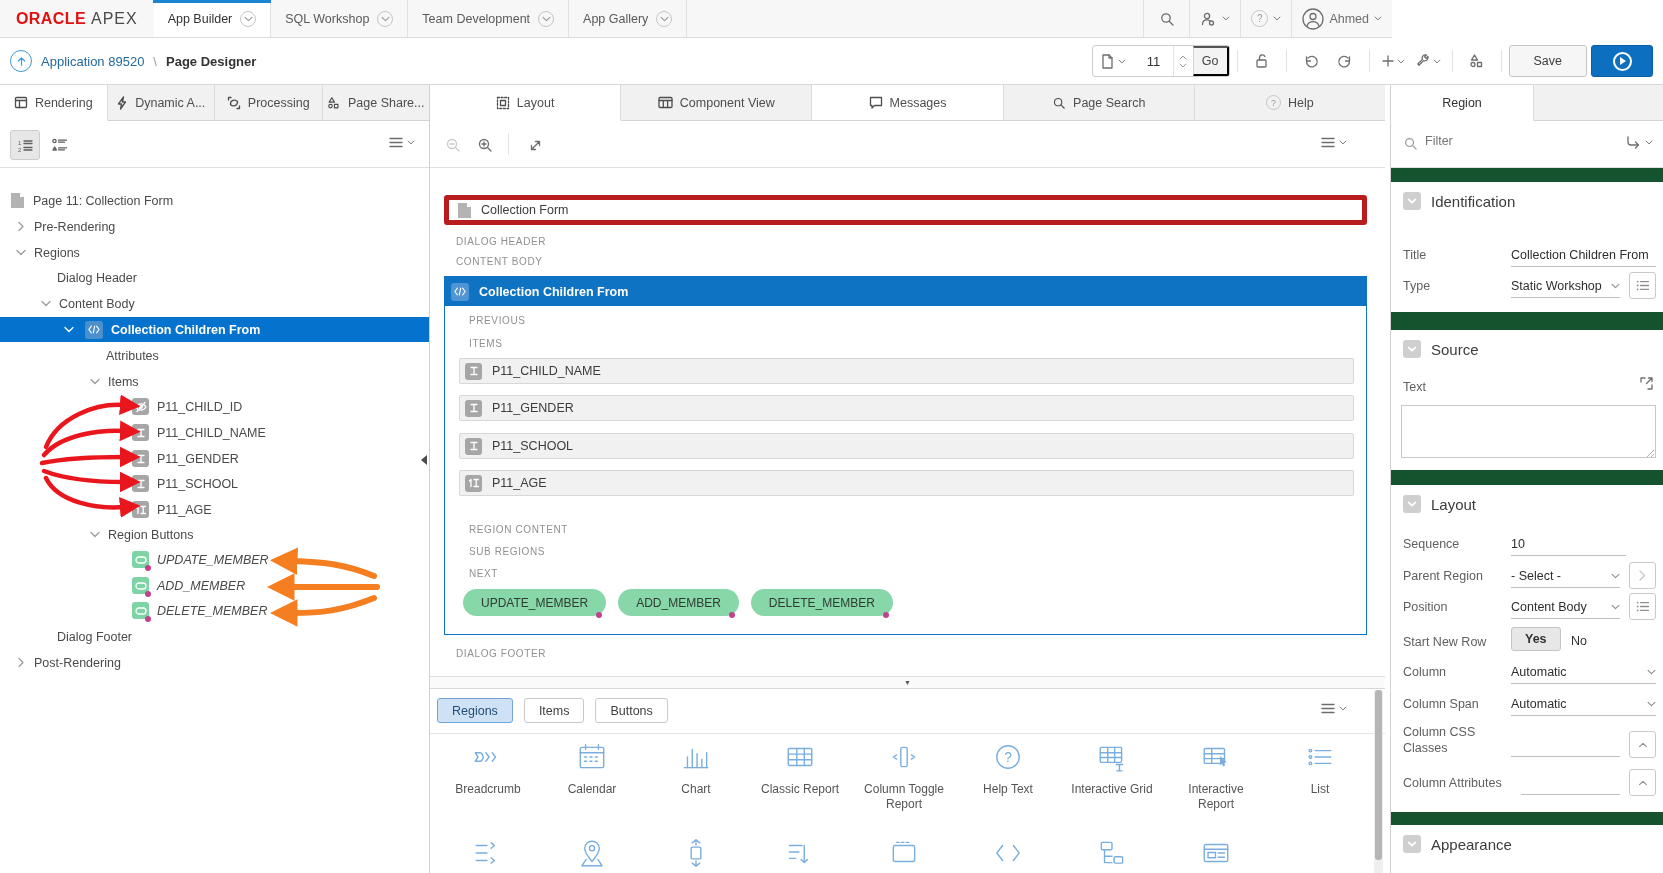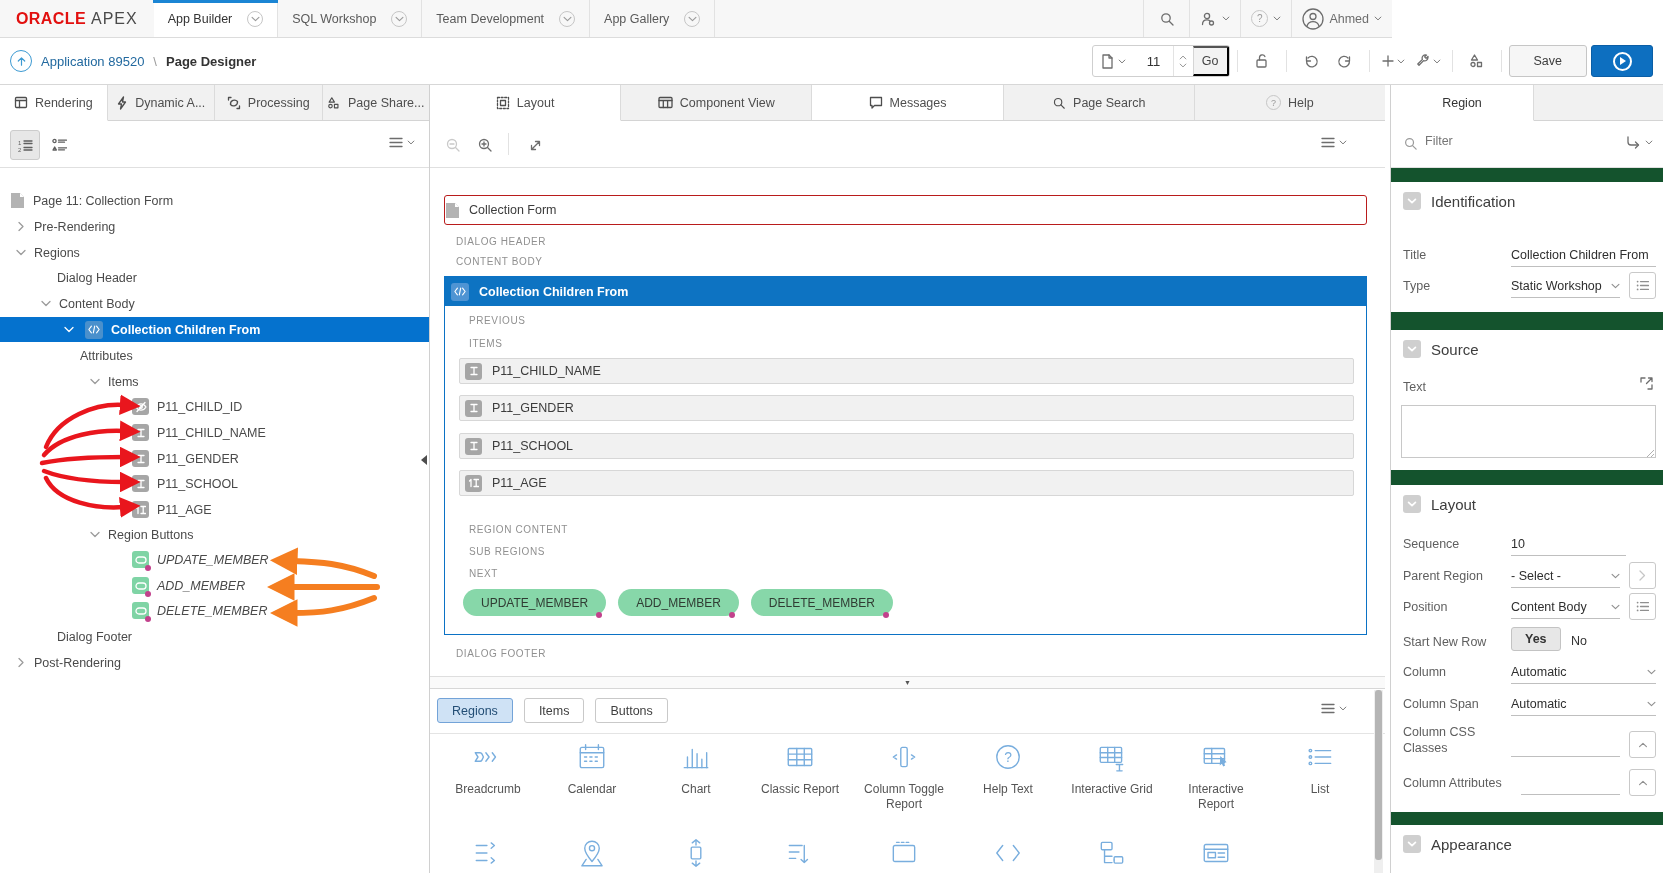--- a/index.html
+++ b/index.html
@@ -7,21 +7,21 @@
   body { font-family:"Liberation Sans", sans-serif; background:#fff; color:#3f3f3f; position:relative; }
   .app { position:absolute; inset:0; }
   svg { display:block; }
   .ico { stroke:currentColor; fill:none; stroke-width:1.3; stroke-linecap:round; stroke-linejoin:round; }
 
   
   .topnav { position:absolute; left:0; top:0; width:1392px; height:38px; background:#f7f7f7; border-bottom:1px solid #dcdcdc; display:flex; align-items:stretch; }
   .logo { display:flex; align-items:center; padding:0 16px; }
   .logo-oracle { color:#e2100f; font-weight:bold; font-size:16px; letter-spacing:.4px; }
   .logo-apex { color:#4a4a4a; font-size:16px; margin-left:5px; letter-spacing:1px; }
-  .nav-tab { display:flex; align-items:center; gap:15px; padding:0 14px; font-size:12.5px; color:#5a5a5a; border-right:1px solid #e2e2e2; cursor:pointer; position:relative; }
+  .nav-tab { display:flex; align-items:center; gap:8px; padding:0 14px; font-size:12.5px; color:#5a5a5a; border-right:1px solid #e2e2e2; cursor:pointer; position:relative; }
   .nav-tab:first-of-type { border-left:1px solid #e2e2e2; }
   .nav-tab.active { background:#fff; color:#333; }
   .nav-tab.active::before { content:""; position:absolute; left:-1px; right:-1px; top:0; height:3px; background:#1b85d4; }
   .circ { width:16px; height:16px; border-radius:50%; border:1px solid #c6c6c6; display:flex; align-items:center; justify-content:center; color:#9a9a9a; flex:none; }
   .nav-right { margin-left:auto; display:flex; align-items:stretch; }
   .nav-ic { min-width:46px; border-left:1px solid #e2e2e2; display:flex; align-items:center; justify-content:center; gap:5px; color:#6d6d6d; cursor:pointer; padding:0 10px; font-size:12.5px; }
 
   
   .ptool { position:absolute; left:0; top:38px; width:1663px; height:47px; background:#fff; border-bottom:1px solid #d7d7d7; }
   .crumb { position:absolute; left:10px; top:12px; display:flex; align-items:center; gap:9px; font-size:13px; }
@@ -63,21 +63,21 @@
   .nicon { width:17px; height:17px; border-radius:3px; background:#a6a6a6; display:flex; align-items:center; justify-content:center; flex:none; position:relative; }
   .nicon.green { background:#7fd4a5; }
   .nicon.code { background:#4f94d3; width:18px; height:18px; }
   .pinkdot { position:absolute; right:-2px; bottom:-3px; width:6px; height:6px; border-radius:50%; background:#c2418c; }
   .ital { font-style:italic; }
 
   
   .cpanel { position:absolute; left:430px; top:85px; width:955px; bottom:0; background:#fff; }
   .canvas { position:absolute; left:0; top:83px; width:955px; height:508px; background:#fff; overflow:hidden; }
   .ulab { font-size:10px; color:#909090; letter-spacing:.6px; position:absolute; }
-  .pagebox { position:absolute; left:14px; top:27px; width:923px; height:30px; border:1px solid #b91c1c; border-radius:3px; display:flex; align-items:center; gap:9px; font-size:12.5px; color:#3c3c3c; }
+  .pagebox { position:absolute; left:14px; top:27px; width:923px; height:30px; border:5px solid #b91c1c; border-radius:3px; display:flex; align-items:center; padding-left:8px; gap:9px; font-size:12.5px; color:#3c3c3c; }
   .regionbox { position:absolute; left:14px; top:108px; width:923px; height:359px; border:1px solid #0b72c5; background:#fff; }
   .reghead { height:29px; background:#0d73c2; display:flex; align-items:center; padding-left:6px; gap:10px; color:#fff; font-size:12.5px; font-weight:bold; }
   .ibar { position:absolute; left:14px; width:895px; height:26px; background:#f1f1f1; border:1px solid #d7d7d7; border-radius:2px; display:flex; align-items:center; padding-left:5px; gap:10px; font-size:12.5px; color:#3c3c3c; cursor:pointer; }
   .pillrow { position:absolute; left:18px; top:312px; display:flex; gap:12px; }
   .pill { position:relative; height:27px; border-radius:14px; background:#87d7a9; display:flex; align-items:center; padding:0 18px; font-size:12px; color:#303c33; cursor:pointer; }
   .pill .pinkdot { right:4px; bottom:-2px; }
   .splitter { position:absolute; left:0; top:591px; width:955px; height:13px; background:#fafafa; border-top:1px solid #dedede; border-bottom:1px solid #d7d7d7; display:flex; align-items:center; justify-content:center; color:#555; font-size:7px; cursor:row-resize; }
   .gallery { position:absolute; left:0; top:604px; width:955px; bottom:0; background:#fff; overflow:hidden; }
   .gtab { height:25px; padding:0 14px; display:flex; align-items:center; font-size:12.5px; border:1px solid #c9c9c9; border-radius:3px; background:#fff; color:#3f3f3f; cursor:pointer; }
   .gtab.active { background:#cfe2f5; border-color:#73a3d8; color:#234e75; }
@@ -378,21 +378,21 @@
           </svg>
         <span class="nicon code" style="margin-left:11px; background:#4a90cc;">
             <svg class="ico" width="12" height="9" viewBox="0 0 14 10" style="stroke:#fff">
               <path d="M4 1L1 5l3 4M10 1l3 4-3 4"></path>
               <path d="M7.8 1L6.2 9"></path>
             </svg>
           </span>
         <span class="tlabel">Collection Children From</span>
       </div>
       <div class="trow" style="top:175px;">
-        <span class="tlabel" style="margin-left:80px;">Attributes</span>
+        <span class="tlabel" style="margin-left:106px;">Attributes</span>
       </div>
       <div class="trow" style="top:201px;">
         <svg class="ico tchev" style="margin-left:90px;" viewBox="0 0 10 7">
             <path d="M1 1.5l4 4 4-4"></path>
           </svg>
         <span class="tlabel">Items</span>
       </div>
       <div class="trow" style="top:226px;">
         <span class="nicon" style="margin-left:132px;">
             <svg class="ico" width="12" height="12" viewBox="0 0 12 12" style="stroke:#fff">

